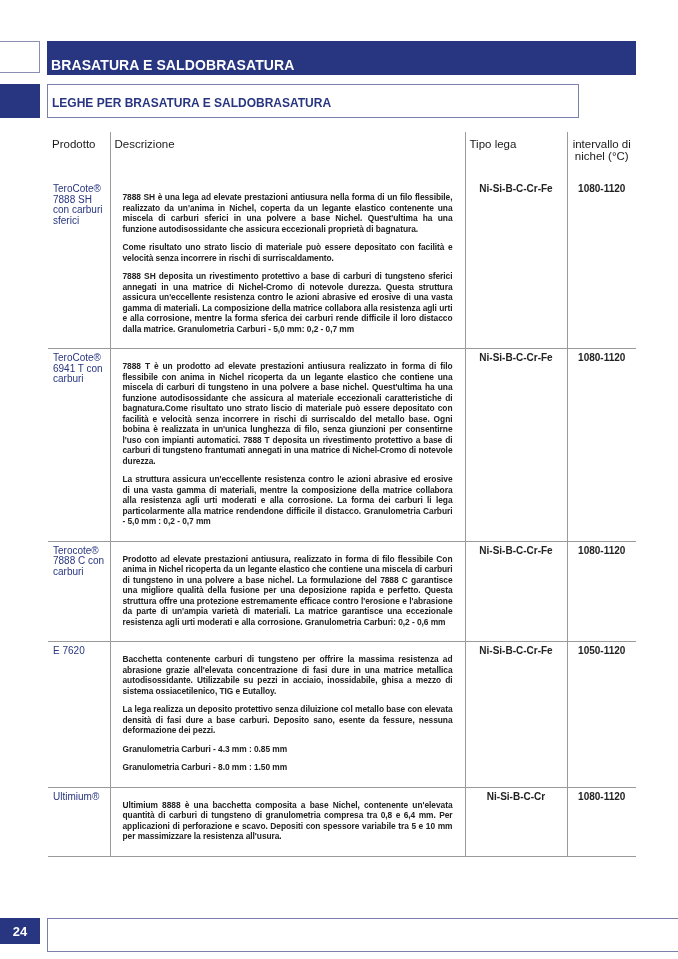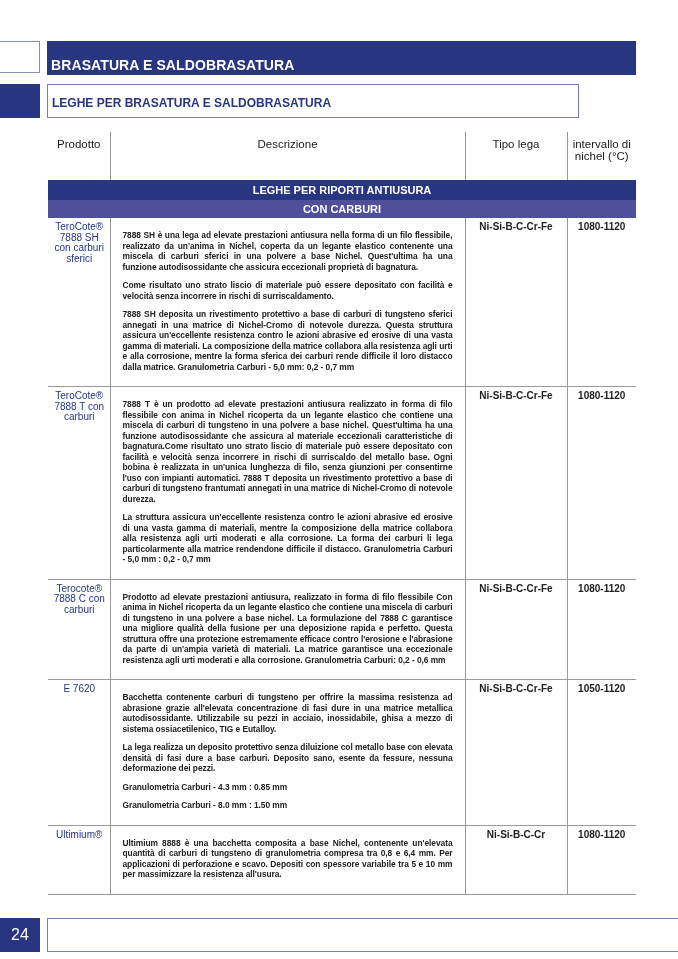--- a/index.html
+++ b/index.html
@@ -27,21 +27,21 @@
   .sub-bar {
     left: 47px; top: 84px; width: 532px; height: 34px;
     border: 1.5px solid #7a7fab; box-sizing: border-box; background: #fff;
     color: #283580; font-weight: bold; font-size: 12px;
     padding: 11px 8px 0 4px;
   }
   table.main {
     position: absolute; left: 48px; top: 132px; width: 588px;
     border-collapse: collapse; table-layout: fixed;
   }
-  table.main td, table.main th { vertical-align: top; text-align: center; }
+  table.main td, table.main th { vertical-align: top; }
   .hdr th {
     font-weight: normal; font-size: 11.5px; color: #1a1a1a; text-align: left;
     padding: 6px 4px 4px 4px; height: 38px;
     border-right: 1px solid #9a9a9a;
   }
   .hdr th:last-child { border-right: none; text-align: center; }
   .band1 td {
     background: #283580; color: #fff; font-weight: bold; font-size: 11px;
     padding: 4px 11px; height: 12px;
   }
@@ -53,22 +53,22 @@
     border-right: 1px solid #9a9a9a;
     border-bottom: 1.5px solid #9a9a9a;
     font-size: 8.4px; line-height: 10.5px; padding: 4px 4px 6px 4px;
   }
   .row td:last-child { border-right: none; }
   .row td.prod { color: #283580; font-size: 10px; line-height: 10.5px; padding-left: 5px; margin-left: 31px; }
   .row td.desc { text-align: justify; font-weight: bold; color: #222; letter-spacing: -0.05px; }
   .row td.alloy, .row td.range { text-align: center; font-weight: bold; color: #222; font-size: 10px; }
   .desc p { margin: 8px; }
   .page-num {
-    left: 0; top: 918px; width: 40px; height: 34px;
-    background: #283580; color: #fff; font-weight: normal; font-size: 16px;
+    left: 0; top: 918px; width: 40px; height: 26px;
+    background: #283580; color: #fff; font-weight: bold; font-size: 13px;
     display: flex; align-items: center; justify-content: center;
   }
   .footer-box {
     left: 47px; top: 918px; width: 640px; height: 34px;
     border: 1.5px solid #7a7fab; box-sizing: border-box; background: #fff;
   }
 </style>
 </head>
 <body>
 
@@ -87,40 +87,34 @@
   </colgroup>
   <thead>
     <tr class="hdr">
       <th>Prodotto</th>
       <th>Descrizione</th>
       <th>Tipo lega</th>
       <th>intervallo di nichel (°C)</th>
     </tr>
   </thead>
   <tbody id="tbody">
-    <tr class="band1">
-      <td colspan="4">LEGHE PER RIPORTI ANTIUSURA</td>
-    </tr>
-    <tr class="band2">
-      <td colspan="4">CON CARBURI</td>
-    </tr>
 
     <tr class="row">
       <td class="prod">TeroCote® 7888 SH con carburi sferici</td>
       <td class="desc">
         <p>7888 SH è una lega ad elevate prestazioni antiusura nella forma di un filo flessibile, realizzato da un'anima in Nichel, coperta da un legante elastico contenente una miscela di carburi sferici in una polvere a base Nichel. Quest'ultima ha una funzione autodisossidante che assicura eccezionali proprietà di bagnatura.</p>
         <p>Come risultato uno strato liscio di materiale può essere depositato con facilità e velocità senza incorrere in rischi di surriscaldamento.</p>
         <p>7888 SH deposita un rivestimento protettivo a base di carburi di tungsteno sferici annegati in una matrice di Nichel-Cromo di notevole durezza. Questa struttura assicura un'eccellente resistenza contro le azioni abrasive ed erosive di una vasta gamma di materiali. La composizione della matrice collabora alla resistenza agli urti e alla corrosione, mentre la forma sferica dei carburi rende difficile il loro distacco dalla matrice. Granulometria Carburi - 5,0 mm: 0,2 - 0,7 mm</p>
       </td>
       <td class="alloy">Ni-Si-B-C-Cr-Fe</td>
       <td class="range">1080-1120</td>
     </tr>
 
     <tr class="row">
-      <td class="prod">TeroCote® 7888 T con carburi</td>
+      <td class="prod">TeroCote® 6941 T con carburi</td>
       <td class="desc">
         <p>7888 T è un prodotto ad elevate prestazioni antiusura realizzato in forma di filo flessibile con anima in Nichel ricoperta da un legante elastico che contiene una miscela di carburi di tungsteno in una polvere a base nichel. Quest'ultima ha una funzione autodisossidante che assicura al materiale eccezionali caratteristiche di bagnatura.Come risultato uno strato liscio di materiale può essere depositato con facilità e velocità senza incorrere in rischi di surriscaldo del metallo base. Ogni bobina è realizzata in un'unica lunghezza di filo, senza giunzioni per consentirne l'uso con impianti automatici. 7888 T deposita un rivestimento protettivo a base di carburi di tungsteno frantumati  annegati in una matrice di Nichel-Cromo di notevole durezza.</p>
         <p>La struttura assicura un'eccellente resistenza contro le azioni abrasive ed erosive di una vasta gamma di materiali, mentre la composizione della matrice collabora alla resistenza agli urti moderati e alla corrosione. La forma dei carburi li lega particolarmente alla matrice rendendone difficile il distacco. Granulometria Carburi - 5,0 mm : 0,2 - 0,7 mm</p>
       </td>
       <td class="alloy">Ni-Si-B-C-Cr-Fe</td>
       <td class="range">1080-1120</td>
     </tr>
 
     <tr class="row">
       <td class="prod">Terocote® 7888 C con carburi</td>

